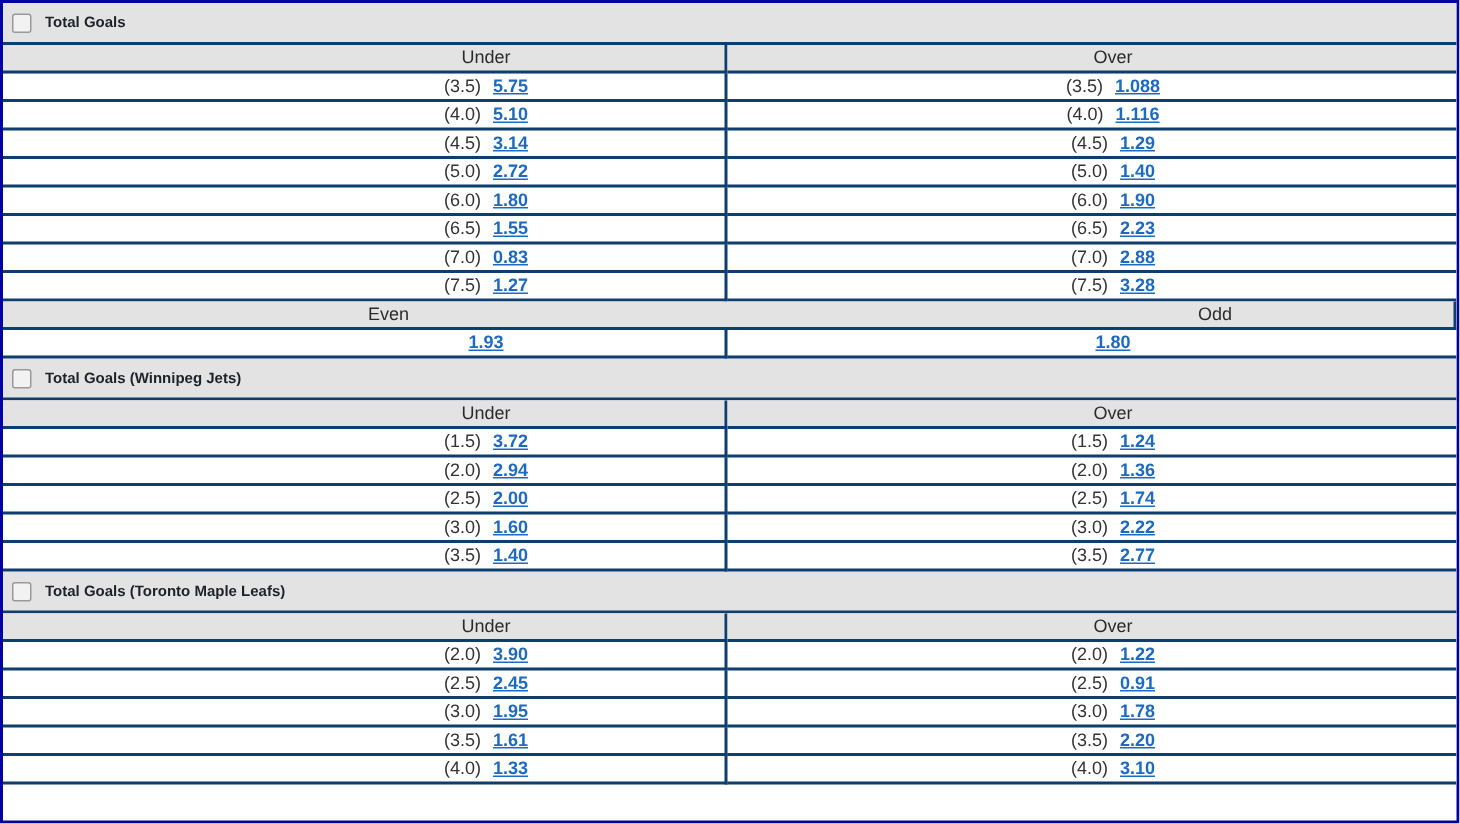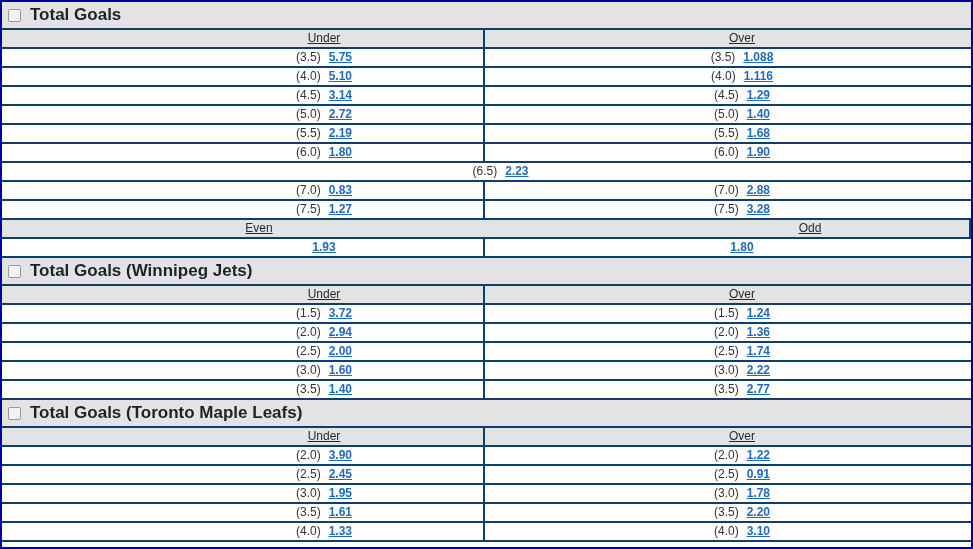--- a/index.html
+++ b/index.html
@@ -37,21 +37,21 @@
     height:13px;
     background:#f2f2f2;
     border:1px solid #999;
     border-radius:2px;
     display:inline-block;
     flex:0 0 auto;
   }
   .market-title{
     margin-left:9px;
     font-weight:bold;
-    font-size:17px;
+    font-size:10px;
     color:#1d2228;
     white-space:nowrap;
   }
   .row{
     display:flex;
     height:19px;
     line-height:17px;
     background:#fff;
   }
   .row .cell{
@@ -67,21 +67,20 @@
     flex:0 0 483px;
     border-right:2px solid var(--grid);
     padding-left:163px; 
   }
   .row .cell.over{
     flex:1 1 auto;
   }
   .row.subheader .cell{
     background:var(--header-bg);
     color:#2b2b2b;
-    text-decoration:underline;
   }
   .line{
     color:#333;
   }
   a.odds{
     color:var(--link);
     font-weight:bold;
     text-decoration:underline;
     margin-left:8px;
     cursor:pointer;
@@ -132,39 +131,34 @@
 
   <div class="row">
     <div class="cell under">
       <span class="line">(5.0)</span><a class="odds" href="#">2.72</a>
     </div>
     <div class="cell over">
       <span class="line">(5.0)</span><a class="odds" href="#">1.40</a>
     </div>
   </div>
 
-  <div class="row">
-    <div class="cell under">
-      <span class="line">(5.5)</span><a class="odds" href="#">2.19</a>
-    </div>
-    <div class="cell over">
-      <span class="line">(5.5)</span><a class="odds" href="#">1.68</a>
-    </div>
-  </div>
 
   <div class="row">
     <div class="cell under">
       <span class="line">(6.0)</span><a class="odds" href="#">1.80</a>
     </div>
     <div class="cell over">
       <span class="line">(6.0)</span><a class="odds" href="#">1.90</a>
     </div>
   </div>
 
   <div class="row">
+    <div class="cell under">
+      <span class="line">(6.5)</span><a class="odds" href="#">1.55</a>
+    </div>
     <div class="cell over">
       <span class="line">(6.5)</span><a class="odds" href="#">2.23</a>
     </div>
   </div>
 
   <div class="row">
     <div class="cell under">
       <span class="line">(7.0)</span><a class="odds" href="#">0.83</a>
     </div>
     <div class="cell over">

